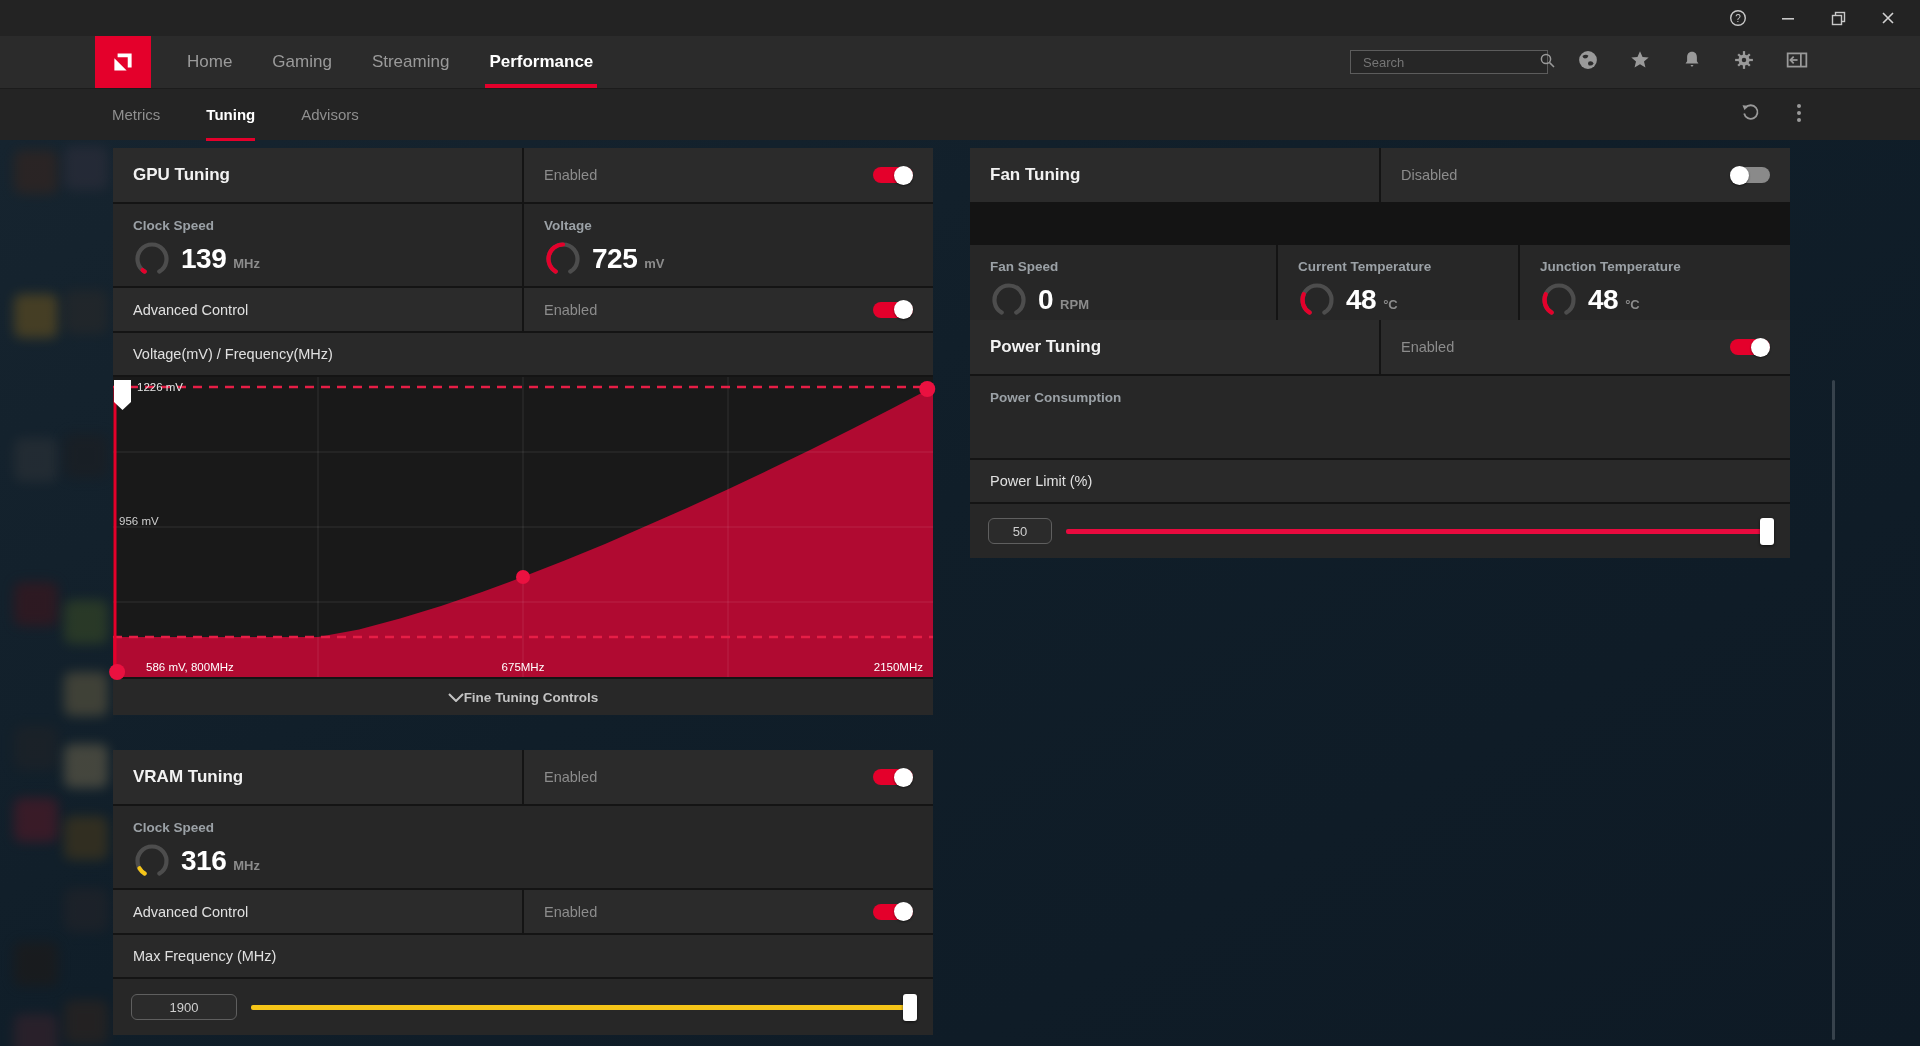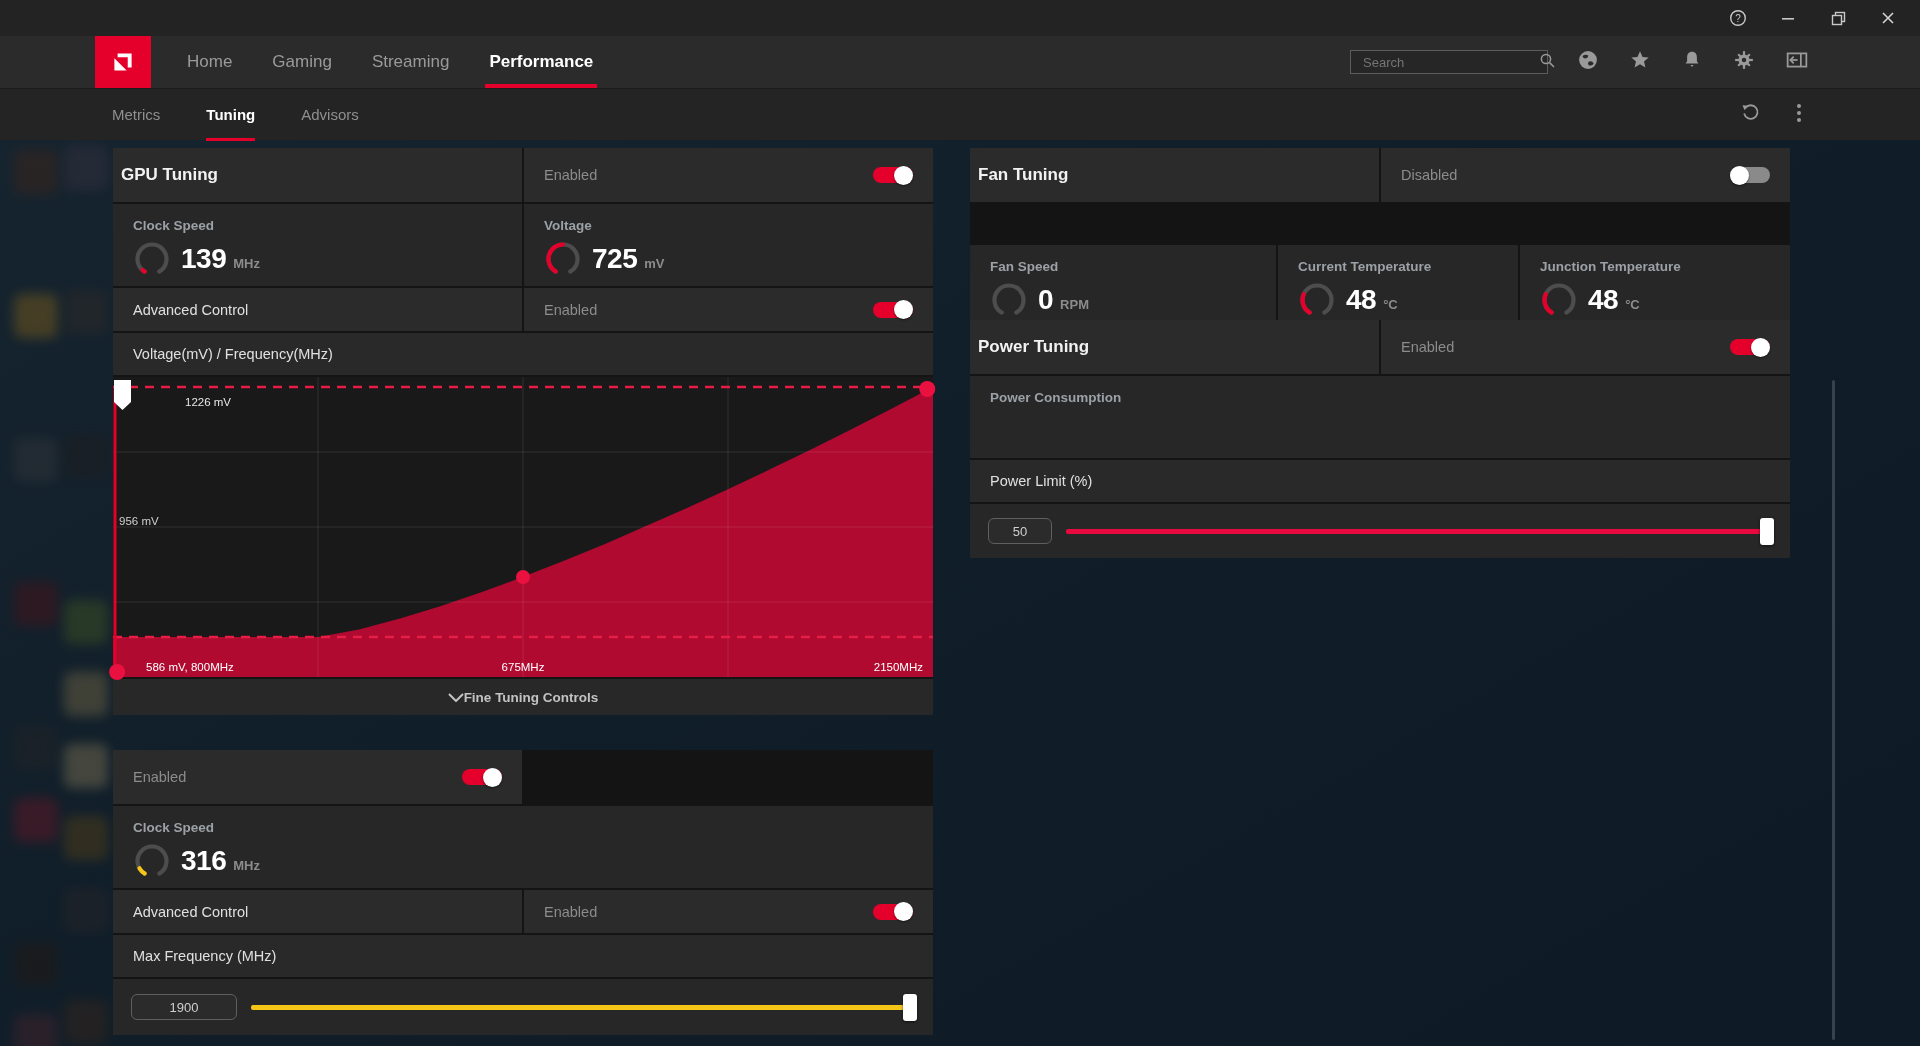--- a/index.html
+++ b/index.html
@@ -30,21 +30,21 @@
   .subnav-icons { display:flex; align-items:center; gap:36px; margin-left:auto; padding-right:118px; }
   .content { position:absolute; left:0; top:140px; width:1920px; height:906px;
     background:linear-gradient(150deg,#16242f 0%,#101e29 45%,#0e1a25 100%); overflow:hidden; }
   .bg-tile { position:absolute; width:44px; height:44px; border-radius:8px; filter:blur(6px) brightness(.55); opacity:.55; }
   .scroll-thumb { position:absolute; left:1832px; top:240px; width:3px; height:660px; background:#37424c; border-radius:2px; }
   .card { position:absolute; width:820px; background:#141414; }
   .row { display:grid; gap:2px; margin-bottom:2px; }
   .row:last-child { margin-bottom:0; }
   .cell { background:#282828; }
   .cell-head { background:#2b2b2b; display:flex; align-items:center; }
-  .card-title { color:#f2f2f2; font-size:17px; font-weight:bold; padding-left:8px; }
+  .card-title { color:#f2f2f2; font-size:17px; font-weight:bold; padding-left:20px; }
   .state-cell { justify-content:flex-start; padding:0 20px; }
   .state-label { color:#8c8c8c; font-size:14.5px; }
   .toggle { width:40px; height:16px; border-radius:9px; background:#8a8a8a; position:relative; margin-left:auto; cursor:pointer; }
   .toggle.on { background:#e4002b; }
   .toggle .knob { width:19px; height:19px; border-radius:50%; background:#fff; position:absolute; top:-1.5px; left:0;
     box-shadow:0 1px 2px rgba(0,0,0,.5); }
   .toggle.on .knob { left:auto; right:0; }
   .stat-cell { background:#272727; padding:14px 20px 0 20px; }
   .stat-label { color:#9ba1a6; font-size:13.5px; font-weight:bold; }
   .stat-row { display:flex; align-items:center; margin-top:7px; }
@@ -269,39 +269,42 @@
             <line x1="0" y1="150" x2="820" y2="150" stroke="rgba(255,255,255,0.10)" stroke-width="1"></line>
             <line x1="0" y1="225" x2="820" y2="225" stroke="rgba(255,255,255,0.10)" stroke-width="1"></line>
             <line x1="0" y1="10" x2="820" y2="10" stroke="#e61e46" stroke-width="2.5" stroke-dasharray="9 7"></line>
             <line x1="0" y1="260" x2="820" y2="260" stroke="#e61e46" stroke-width="2.5" stroke-dasharray="9 7"></line>
             <line x1="2" y1="10" x2="2" y2="300" stroke="#e4002b" stroke-width="3"></line>
             <circle cx="4.1" cy="295" r="8" fill="#ea1140"></circle>
             <circle cx="410" cy="200" r="7" fill="#ea1140"></circle>
             <circle cx="814.26" cy="12" r="8" fill="#ea1140"></circle>
             <path d="M1 3 h17 v22 l-8.5 8 L1 25 Z" fill="#ffffff"></path>
           </svg>
-        <div class="ch-label" style="left:24px; top:19px;margin-left:48px;">1226 mV</div>
+        <div class="ch-label" style="left:24px; top:4px;">1226 mV</div>
         <div class="ch-label" style="left:6px; top:138px; color:#cfcfcf;">956 mV</div>
         <div class="ch-label" style="left:10px; bottom:4px; color:#fff;margin-left:23px;">586 mV, 800MHz</div>
         <div class="ch-label" style="left:50%; transform:translateX(-50%); bottom:4px; color:#fff;">675MHz</div>
         <div class="ch-label" style="right:10px; bottom:4px; color:#fff;">2150MHz</div>
       </div>
     </div>
     <div class="row" style="grid-template-columns:1fr; height:36px;">
       <div class="fine-row">
         <svg width="16" height="9" viewBox="0 0 16 9">
             <polyline points="1,1 8,8 15,1" fill="none" stroke="#c3c3c3" stroke-width="2"></polyline>
           </svg>
         <span class="fine-label">Fine Tuning Controls</span>
       </div>
     </div>
   </div>
 
   <div class="card" style="left:113px; top:610px;">
     <div class="row" style="grid-template-columns:1fr 1fr; height:54px;">
+      <div class="cell cell-head">
+          <div class="card-title">VRAM Tuning</div>
+        </div>
       <div class="cell cell-head state-cell">
         <div class="state-label">Enabled</div>
         <div class="toggle on">
             <div class="knob"></div>
           </div>
       </div>
     </div>
     <div class="row" style="grid-template-columns:1fr; height:82px;">
       <div class="cell stat-cell">
         <div class="stat-label">Clock Speed</div>

